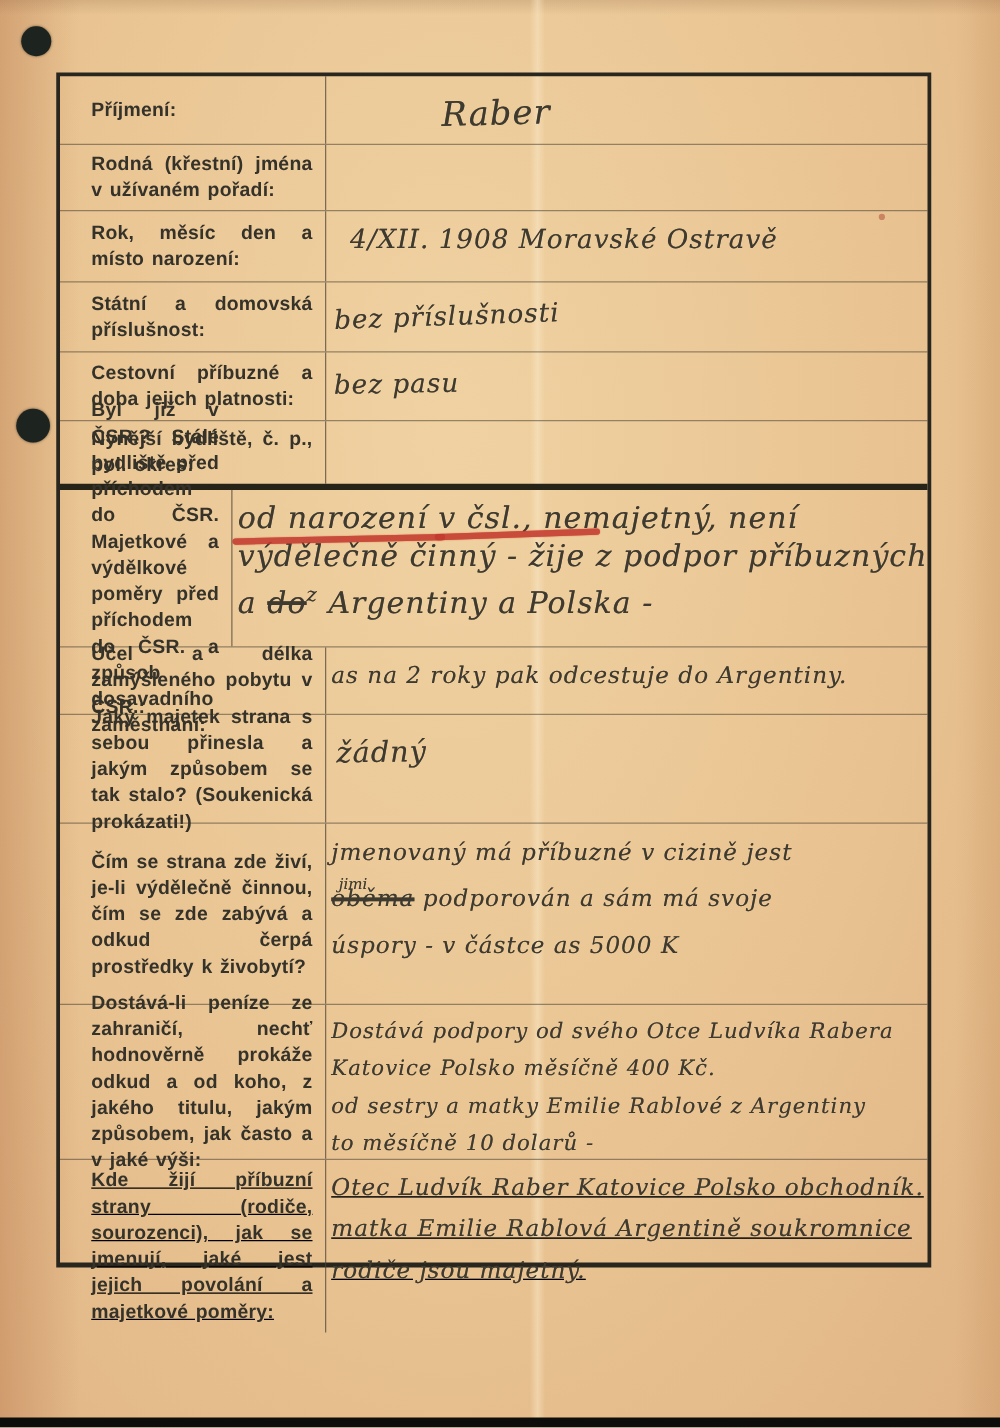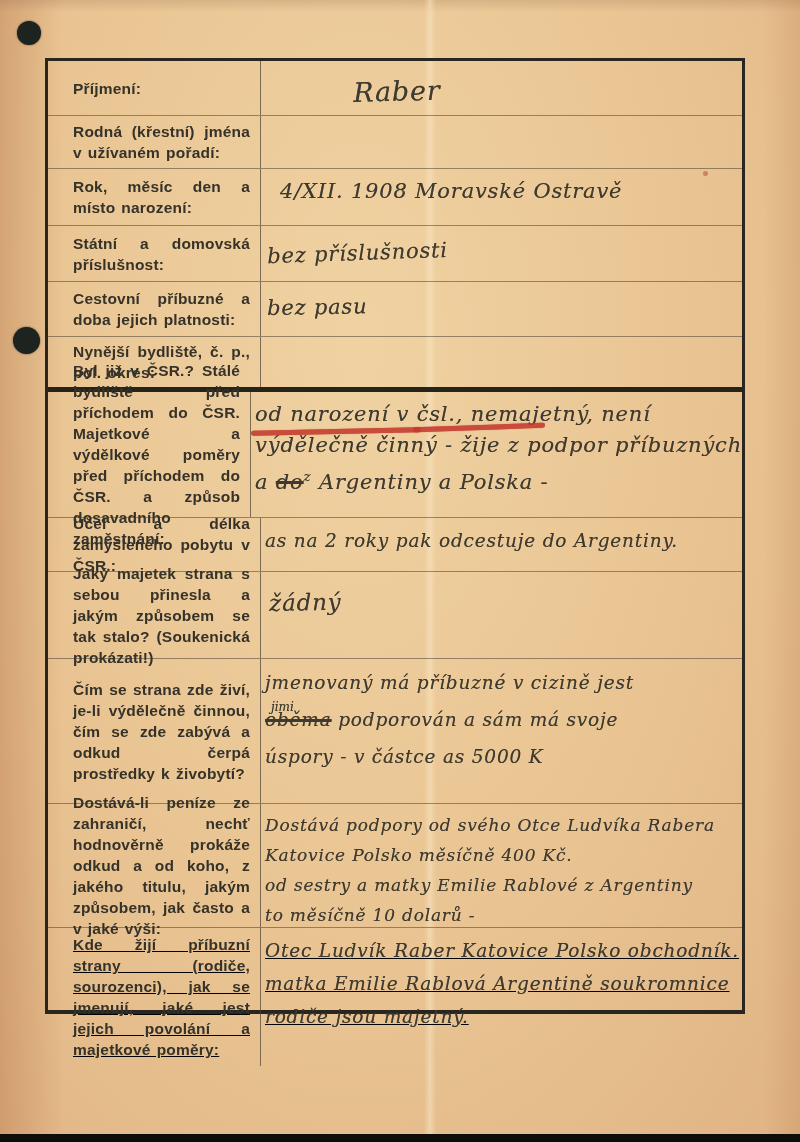--- a/index.html
+++ b/index.html
@@ -37,21 +37,21 @@
 
   .hw{font-family:"DejaVu Serif",serif;font-style:italic;color:#3e3a30;
     letter-spacing:.8px;text-shadow:0 0 .5px rgba(62,58,48,.6);}
   .hw-line{white-space:nowrap;}
   .r0 .hw{font-size:27px;padding:12px 0 0 92px;transform:rotate(-1.5deg);}
   .r1 .hw{font-size:27px;padding:8px 0 0 96px;transform:rotate(-1deg);}
   .r2 .hw{font-size:21px;padding:10px 0 0 6px;margin-left:13px;}
   .r3 .hw{font-size:21px;padding:10px 0 0 6px;transform:rotate(-2deg);}
   .r4 .hw{font-size:21px;padding:10px 0 0 6px;transform:rotate(-1deg);}
   .r5 .hw{font-size:18px;padding:9px 0 0 4px;transform:rotate(-.6deg);width:max-content;}
-  .r6 .hw{font-size:21px;line-height:31px;padding:7px 0 0 4px;}
+  .r6 .hw{font-size:24px;line-height:31px;padding:7px 0 0 4px;}
   .r7 .hw{font-size:18.5px;padding:12px 0 0 4px;}
   .r8 .hw{font-size:23px;padding:14px 0 0 8px;transform:rotate(-1deg);}
   .r9 .hw{font-size:18.5px;line-height:37px;padding:5px 0 0 4px;}
   .r10 .hw{font-size:17px;line-height:30px;padding:6px 0 0 4px;}
   .r11 .hw{font-size:18.5px;line-height:33px;padding:6px 0 0 4px;}
 
   .strike{text-decoration:line-through;text-decoration-thickness:2.5px;}
   .sup{font-size:.65em;vertical-align:super;}
   .rel{position:relative;display:inline-block;text-align:center;}
   .note{position:absolute;top:-12px;left:6px;font-size:12px;letter-spacing:0;}

